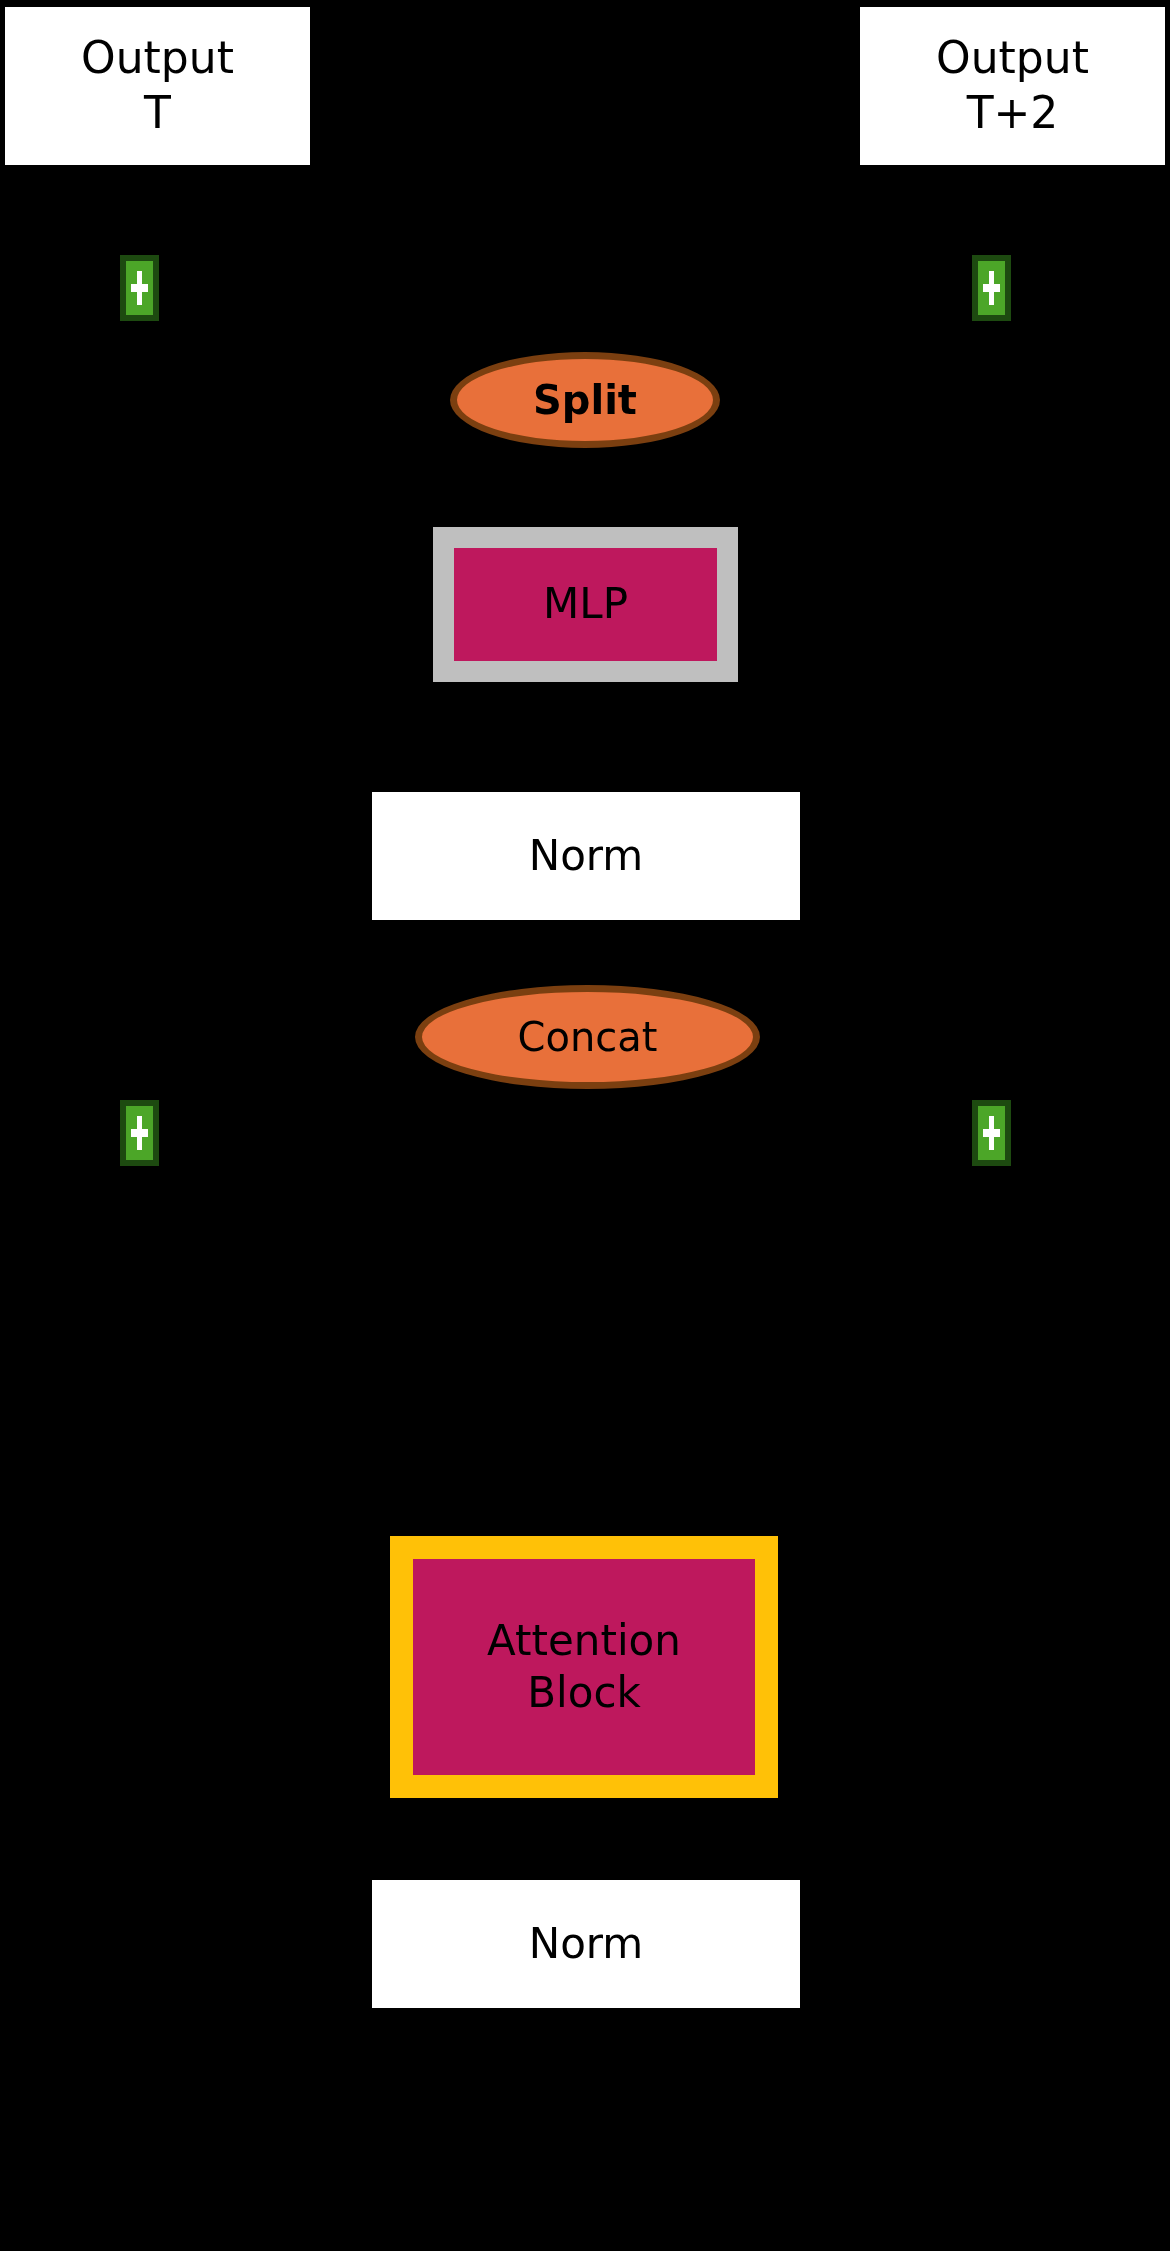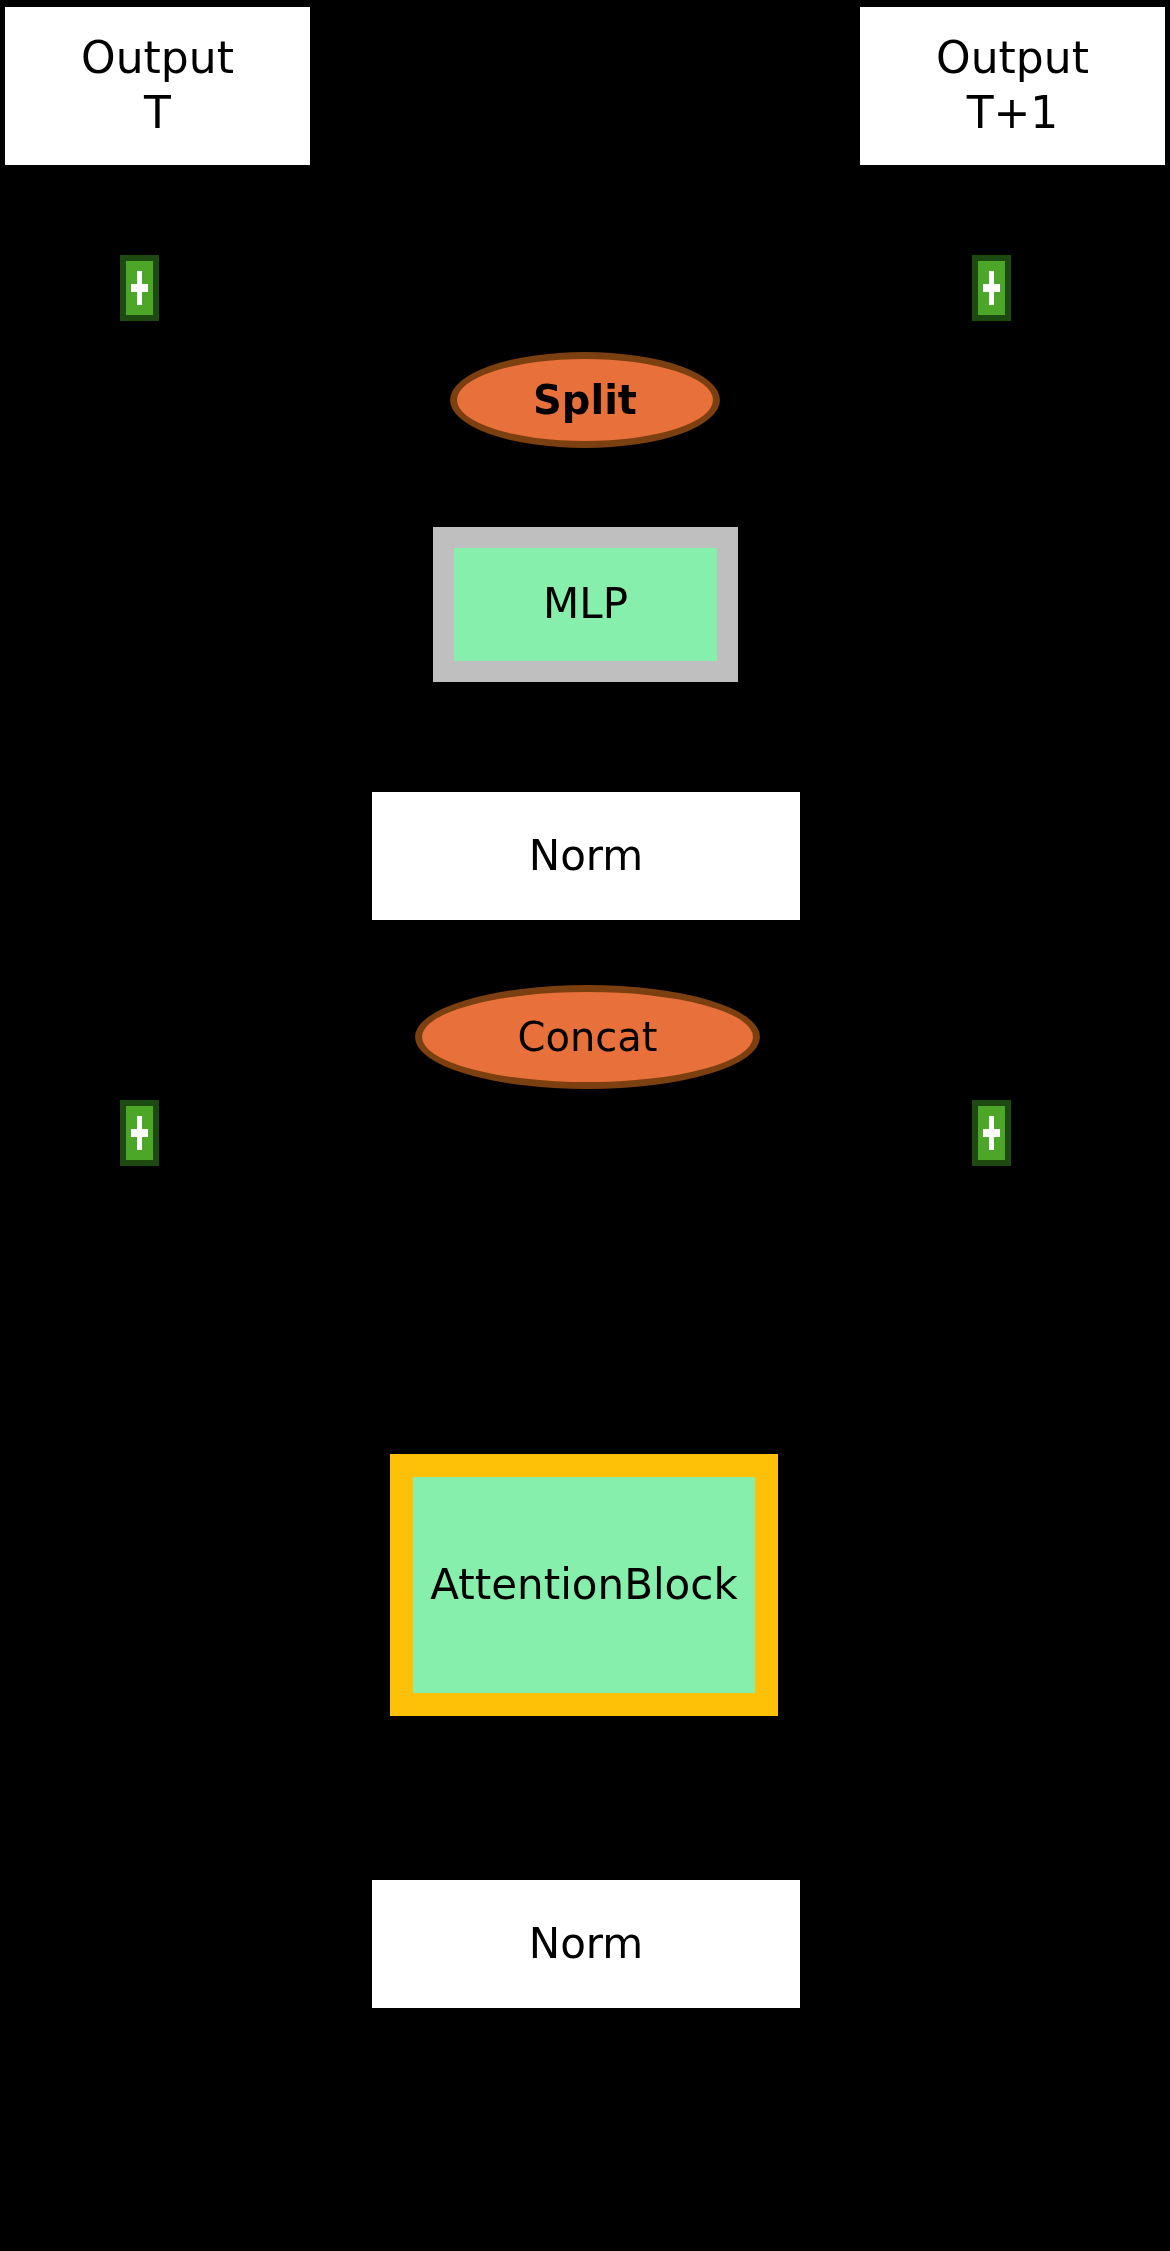--- a/index.html
+++ b/index.html
@@ -28,21 +28,21 @@
     color: #000000;
     line-height: 1.24;
   }
   
   .rect-plain {
     background: #ffffff;
     border: 0;
   }
   
   .rect-framed {
-    background: #86efac;
+    background: #be185d;
   }
   .frame-gray  { border: 21px solid #bfbfbf; }
   .frame-gold  { border: 23px solid #ffc107; }
 
   
   .ellipse {
     position: absolute;
     box-sizing: border-box;
     display: flex;
     align-items: center;
@@ -134,21 +134,21 @@
   <div class="edge edge-v" style="left:139px; top:160px; height:100px;"></div>
   <div class="edge edge-v" style="left:991px; top:160px; height:100px;"></div>
 
   <div class="node rect-plain t-output" style="left:5px; top:7px; width:305px; height:158px; flex-direction:column;">
     <span class="label-line">Output</span>
     <span class="label-line">T</span>
   </div>
 
   <div class="node rect-plain t-output" style="left:860px; top:7px; width:305px; height:158px; flex-direction:column;">
     <span class="label-line">Output</span>
-    <span class="label-line">T+1</span>
+    <span class="label-line">T+2</span>
   </div>
 
   <div class="plus-badge" style="left:120px; top:255px; width:39px; height:66px;">
     <span class="bar-h"></span>
     <span class="bar-v"></span>
   </div>
 
   <div class="plus-badge" style="left:972px; top:255px; width:39px; height:66px;">
     <span class="bar-h"></span>
     <span class="bar-v"></span>
@@ -173,21 +173,21 @@
   <div class="plus-badge" style="left:120px; top:1100px; width:39px; height:66px;">
     <span class="bar-h"></span>
     <span class="bar-v"></span>
   </div>
 
   <div class="plus-badge" style="left:972px; top:1100px; width:39px; height:66px;">
     <span class="bar-h"></span>
     <span class="bar-v"></span>
   </div>
 
-  <div class="node rect-framed frame-gold t-attn" style="left:390px; top:1454px; width:388px; height:262px; ">
+  <div class="node rect-framed frame-gold t-attn" style="left:390px; top:1536px; width:388px; height:262px; flex-direction:column;">
     <span class="label-line">Attention</span>
     <span class="label-line">Block</span>
   </div>
 
   <div class="node rect-plain t-norm" style="left:372px; top:1880px; width:428px; height:128px;">
     <span>Norm</span>
   </div>
 
 
 </div>

